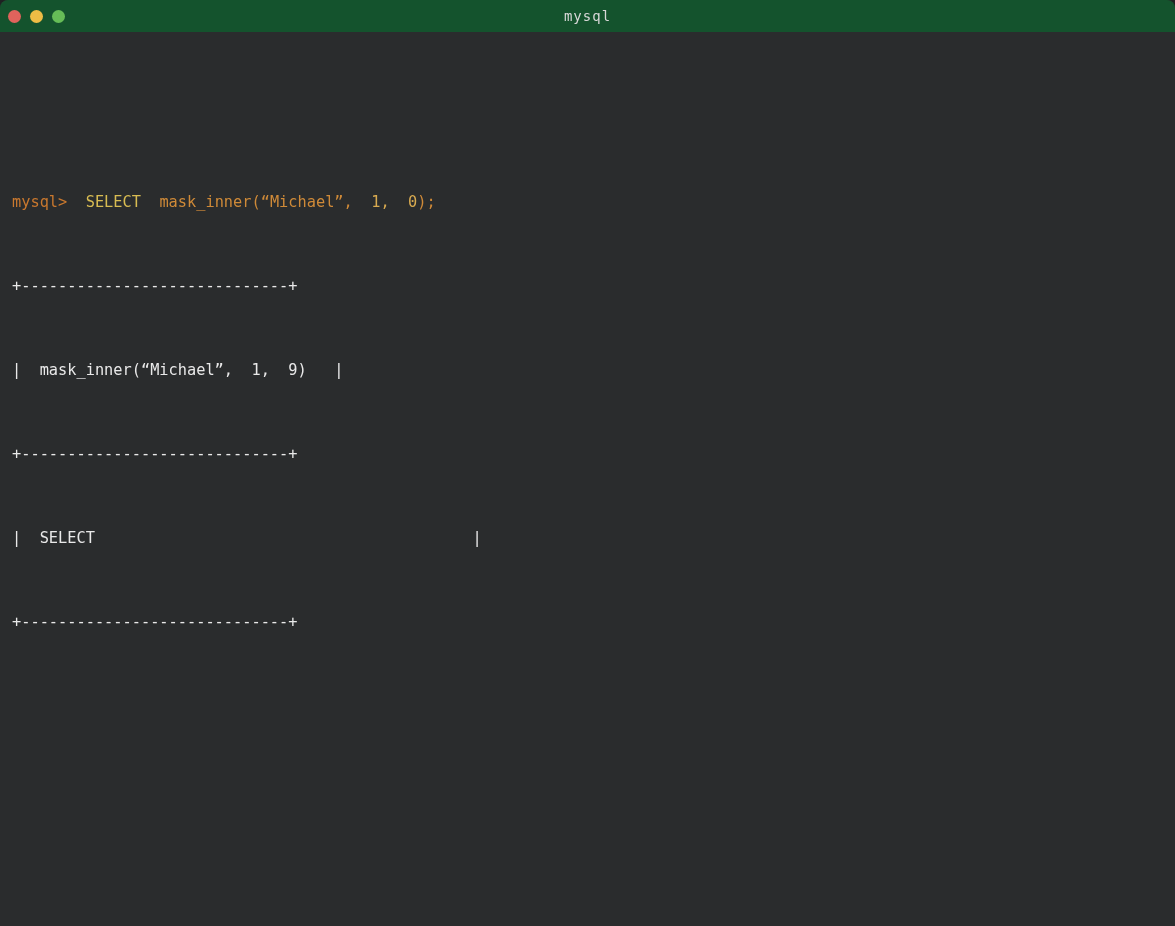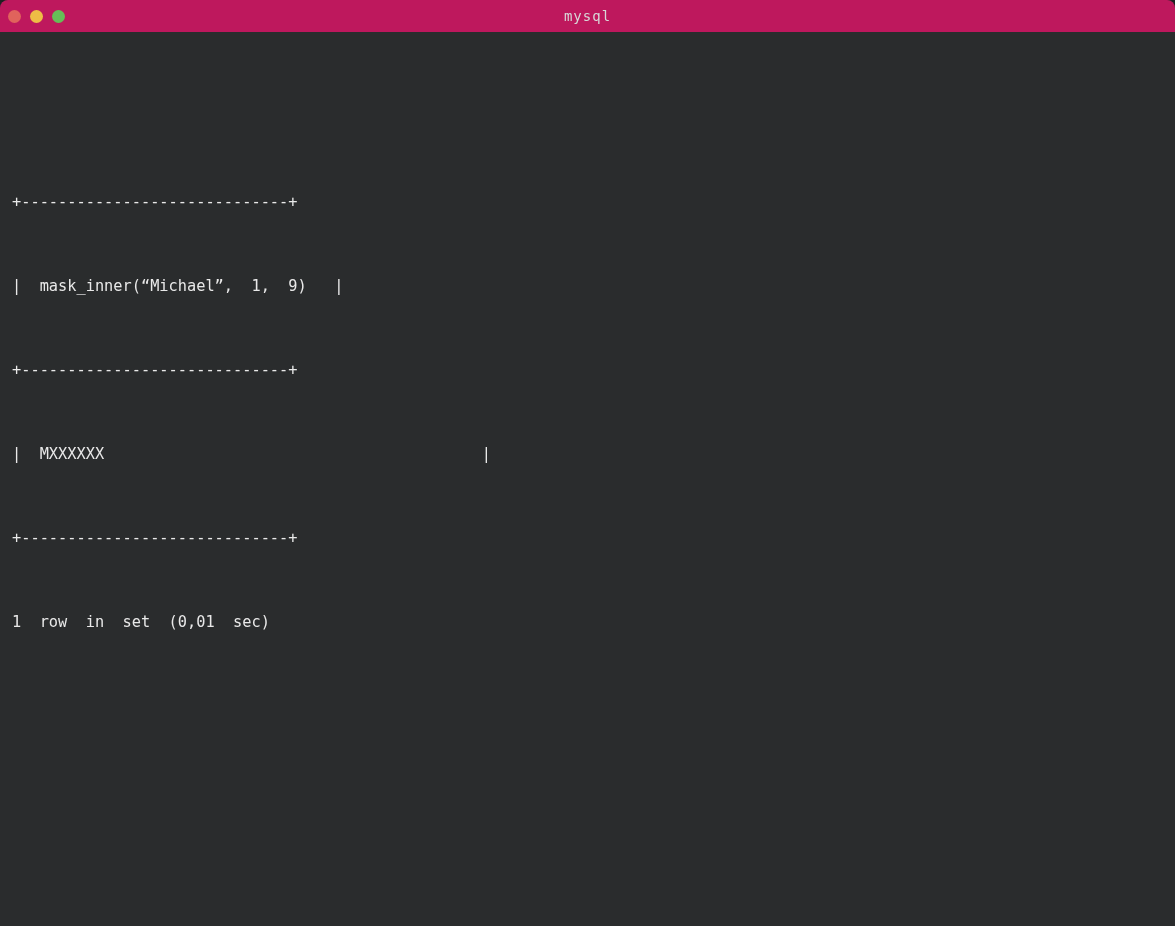--- a/index.html
+++ b/index.html
@@ -5,21 +5,21 @@
   html,body{margin:0;padding:0;background:#1f2122;}
   .window{
     width:1175px;height:926px;
     background:#2a2c2d;
     border-radius:8px 8px 0 0;
     overflow:hidden;
     font-family:"DejaVu Sans Mono","Liberation Mono",monospace;
   }
   .titlebar{
     height:32px;
-    background:#be185d;
+    background:#14532d;
     position:relative;
     display:flex;align-items:center;justify-content:center;
   }
   .traffic{
     position:absolute;left:8px;top:0;height:32px;
     display:flex;align-items:center;gap:9px;
   }
   .tl{width:13px;height:13px;border-radius:50%;display:inline-block;cursor:pointer;}
   .tl.red{background:#e0635c;}
   .tl.yellow{background:#eebd45;}
@@ -52,26 +52,26 @@
       <span class="tl red"></span>
       <span class="tl yellow"></span>
       <span class="tl green"></span>
     </div>
     <div class="title">mysql</div>
   </div>
 
   <div class="content">
 
     <div class="block">
+      <div class="line"><span class="seg-prompt">mysql&gt;</span><span class="seg-plain">  </span><span class="seg-keyword">SELECT</span><span class="seg-plain">  </span><span class="seg-code">mask_inner(“Michael”,</span><span class="seg-number">  1,</span><span class="seg-number">  0</span><span class="seg-code">);</span></div>
       <div class="line white">+-----------------------------+</div>
       <div class="line white">|  mask_inner(“Michael”,  1,  9)   |</div>
       <div class="line white">+-----------------------------+</div>
-      <div class="line white">|  MXXXXXX                                         |</div>
+      <div class="line white">|  SELECT                                         |</div>
       <div class="line white">+-----------------------------+</div>
-      <div class="line white">1  row  in  set  (0,01  sec)</div>
       <div class="line"></div>
     </div>
 
     
 
     
 
     
 
   </div>

